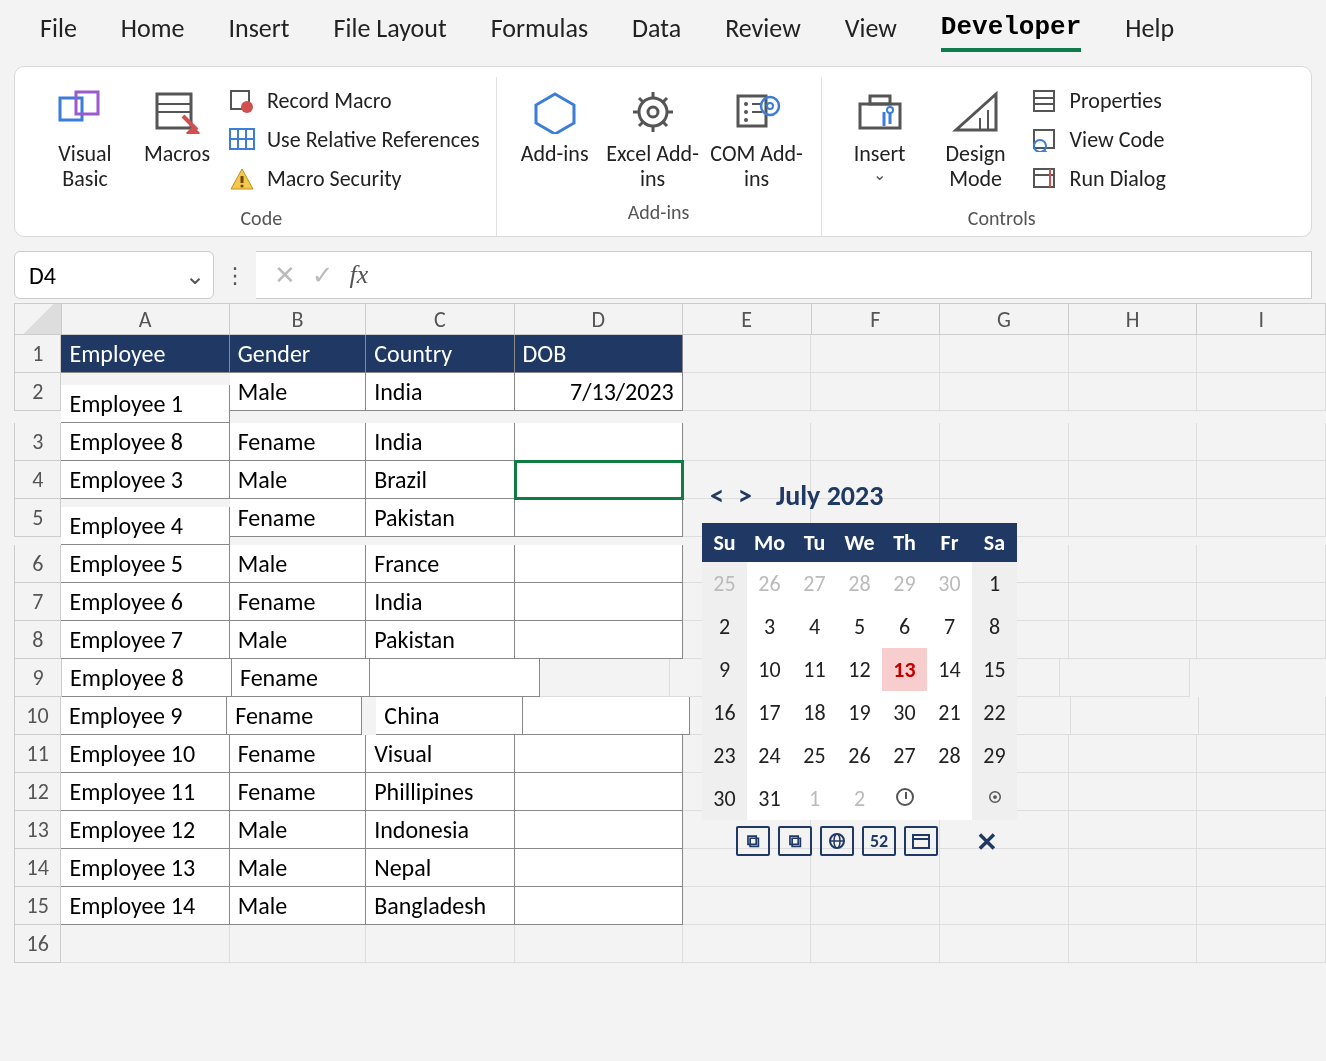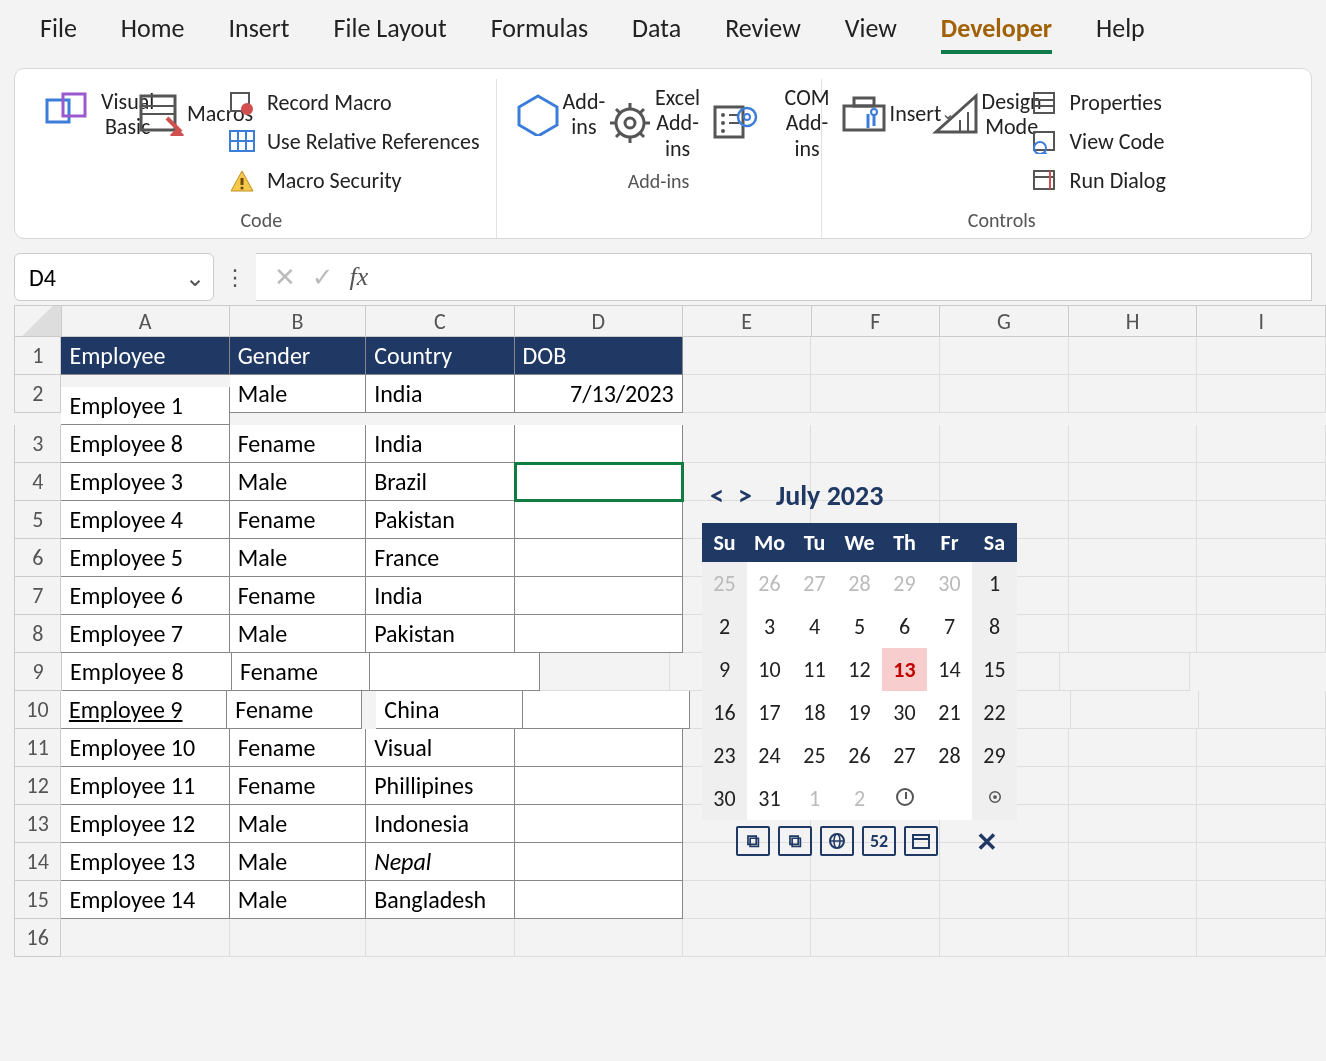--- a/index.html
+++ b/index.html
@@ -23,22 +23,23 @@
     font-size: 26px;
     color: #222;
     background: #f3f3f3;
   }
   .menu-tab {
     cursor: pointer;
     padding-bottom: 6px;
   }
   .menu-tab.active {
     font-weight: 700;
-    color: #a16207;
+    color: #000000;
     border-bottom: 4px solid #0f7b4a;
+    font-family: Liberation Mono, monospace;
   }
 
   
   .ribbon {
     display: flex;
     background: #fff;
     border: 1px solid #d9d9d9;
     border-radius: 10px;
     margin: 0 14px 14px 14px;
     padding: 10px 12px 0 12px;
@@ -47,21 +48,21 @@
     display: flex;
     flex-direction: column;
     align-items: center;
     padding: 0 12px;
     border-right: 1px solid #e1e1e1;
   }
   .ribbon-group:last-child { border-right: none; }
   .group-row { display: flex; align-items: flex-start; }
   .big-btn {
     display: flex;
-    flex-direction: row;
+    flex-direction: column;
     align-items: center;
     justify-content: flex-start;
     width: 92px;
     padding: 6px 4px 0 4px;
     font-size: 22px;
     color: #222;
     text-align: center;
     cursor: pointer;
   }
   .big-btn .icon { height: 58px; display: flex; align-items: center; justify-content: center; }
@@ -376,21 +377,21 @@
                 <line x1="39" y1="22" x2="45" y2="22"></line>
                 <line x1="11" y1="8" x2="15" y2="12"></line>
                 <line x1="35" y1="32" x2="39" y2="36"></line>
                 <line x1="11" y1="36" x2="15" y2="32"></line>
                 <line x1="35" y1="12" x2="39" y2="8"></line>
               </g>
             </svg>
         </div>
         <span>Excel Add-ins</span>
       </div>
-      <div class="big-btn" style="width:104px;gap:26px;">
+      <div class="big-btn" style="width:104px;">
         <div class="icon">
           <svg width="50" height="44">
               <rect x="6" y="6" width="28" height="30" fill="none" stroke="#555" stroke-width="3"></rect>
               <circle cx="14" cy="14" r="2" fill="#555"></circle>
               <circle cx="14" cy="22" r="2" fill="#555"></circle>
               <circle cx="14" cy="30" r="2" fill="#555"></circle>
               <line x1="20" y1="14" x2="30" y2="14" stroke="#555" stroke-width="2"></line>
               <line x1="20" y1="22" x2="30" y2="22" stroke="#555" stroke-width="2"></line>
               <circle cx="38" cy="16" r="9" fill="none" stroke="#3b7dd8" stroke-width="2.5"></circle>
               <circle cx="38" cy="16" r="3" fill="none" stroke="#3b7dd8" stroke-width="2"></circle>
@@ -534,21 +535,21 @@
       <div class="cell cC" style="height: 38px;">Brazil</div>
       <div class="cell cD selected" style="height: 38px;"></div>
       <div class="cell cE noborder" style="height: 38px;"></div>
       <div class="cell cF noborder" style="height: 38px;"></div>
       <div class="cell cG noborder" style="height: 38px;"></div>
       <div class="cell cH noborder" style="height: 38px;"></div>
       <div class="cell cI noborder" style="height: 38px;"></div>
     </div>
     <div class="row">
       <div class="row-h" style="height: 38px;">5</div>
-      <div class="cell cA" style="height: 38px;">Employee 4</div>
+      <div class="cell cA" style="height: 38px; margin-top: 8px;">Employee 4</div>
       <div class="cell cB" style="height: 38px;">Fename</div>
       <div class="cell cC" style="height: 38px;">Pakistan</div>
       <div class="cell cD" style="height: 38px;"></div>
       <div class="cell cE noborder" style="height: 38px;"></div>
       <div class="cell cF noborder" style="height: 38px;"></div>
       <div class="cell cG noborder" style="height: 38px;"></div>
       <div class="cell cH noborder" style="height: 38px;"></div>
       <div class="cell cI noborder" style="height: 38px;"></div>
     </div>
     <div class="row">
@@ -593,21 +594,21 @@
       <div class="cell cB" style="height: 38px;">Fename</div>
       <div class="cell cD" style="height: 38px;"></div>
       <div class="cell cE noborder" style="height: 38px;"></div>
       <div class="cell cF noborder" style="height: 38px;"></div>
       <div class="cell cG noborder" style="height: 38px;"></div>
       <div class="cell cH noborder" style="height: 38px;"></div>
       <div class="cell cI noborder" style="height: 38px;"></div>
     </div>
     <div class="row">
       <div class="row-h" style="height: 38px;">10</div>
-      <div class="cell cA" style="height: 38px; text-decoration: underline;">Employee 9</div>
+      <div class="cell cA" style="height: 38px;">Employee 9</div>
       <div class="cell cB" style="height: 38px;">Fename</div>
       <div class="cell cC" style="height: 38px; margin-left: 14px;">China</div>
       <div class="cell cD" style="height: 38px;"></div>
       <div class="cell cE noborder" style="height: 38px;"></div>
       <div class="cell cF noborder" style="height: 38px;"></div>
       <div class="cell cG noborder" style="height: 38px;"></div>
       <div class="cell cH noborder" style="height: 38px;"></div>
       <div class="cell cI noborder" style="height: 38px;"></div>
     </div>
     <div class="row">
@@ -643,21 +644,21 @@
       <div class="cell cE noborder" style="height: 38px;"></div>
       <div class="cell cF noborder" style="height: 38px;"></div>
       <div class="cell cG noborder" style="height: 38px;"></div>
       <div class="cell cH noborder" style="height: 38px;"></div>
       <div class="cell cI noborder" style="height: 38px;"></div>
     </div>
     <div class="row">
       <div class="row-h" style="height: 38px;">14</div>
       <div class="cell cA" style="height: 38px;">Employee 13</div>
       <div class="cell cB" style="height: 38px;">Male</div>
-      <div class="cell cC" style="height: 38px; font-style: italic;">Nepal</div>
+      <div class="cell cC" style="height: 38px;">Nepal</div>
       <div class="cell cD" style="height: 38px;"></div>
       <div class="cell cE noborder" style="height: 38px;"></div>
       <div class="cell cF noborder" style="height: 38px;"></div>
       <div class="cell cG noborder" style="height: 38px;"></div>
       <div class="cell cH noborder" style="height: 38px;"></div>
       <div class="cell cI noborder" style="height: 38px;"></div>
     </div>
     <div class="row">
       <div class="row-h" style="height: 38px;">15</div>
       <div class="cell cA" style="height: 38px;">Employee 14</div>

